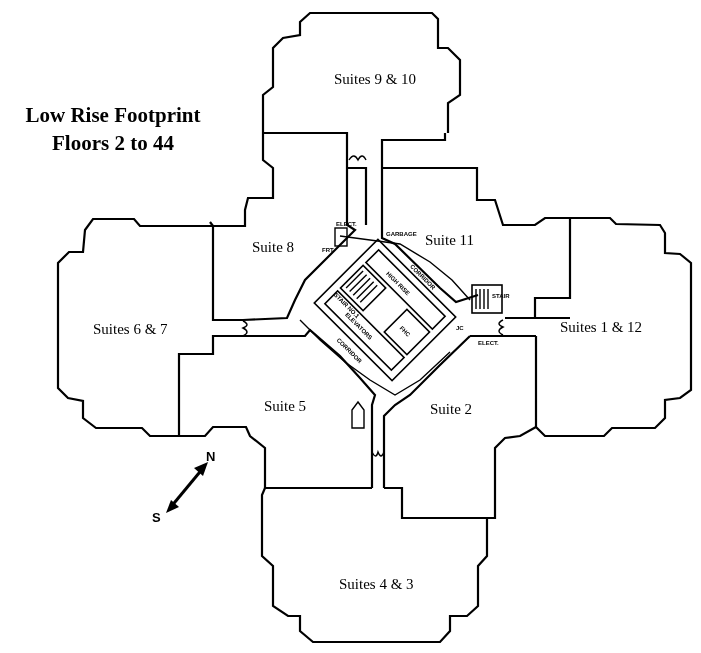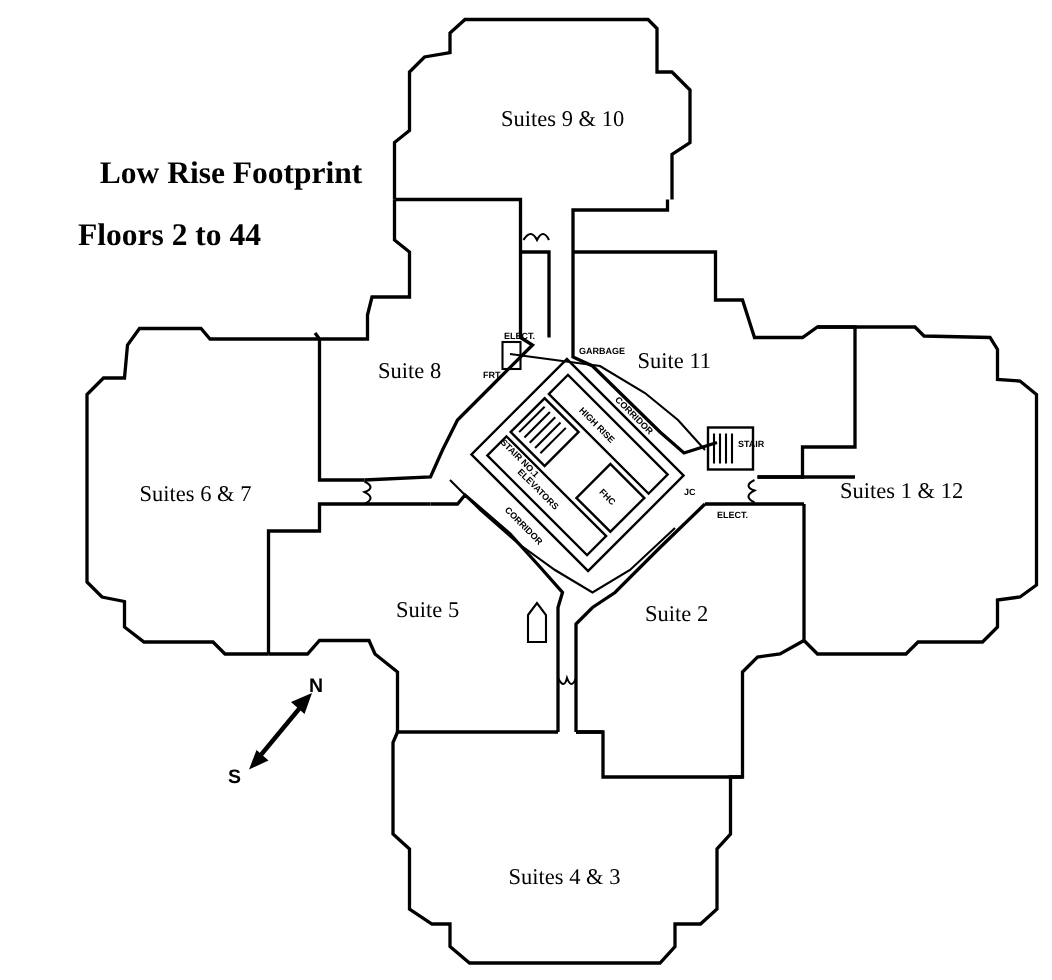--- a/index.html
+++ b/index.html
@@ -10,22 +10,22 @@
   .core { fill: none; stroke: #000; stroke-width: 1.6; }
   .suite-label { font-family: "Liberation Serif", serif; font-size: 15px; fill: #000; }
   .small-label { font-family: "Liberation Sans", sans-serif; font-size: 6px; font-weight: bold; fill: #000; }
   .title { position: absolute; left: 0; width: 226px; text-align: center;
            font-family: "Liberation Serif", serif; font-weight: bold; font-size: 21px; color: #000; line-height: 25px; }
   .compass-letter { font-family: "Liberation Sans", sans-serif; font-weight: bold; font-size: 13px; fill: #000; }
 </style>
 </head>
 <body>
 
-<div class="title" style="top:103px;padding-left:41px;">Low Rise Footprint</div>
-<div class="title" style="top:144px;">Floors 2 to 44</div>
+<div class="title" style="top:103px;">Low Rise Footprint</div>
+<div class="title" style="top:131px;">Floors 2 to 44</div>
 
 <svg id="plan" viewBox="0 0 701 653">
 
   <path class="wall" d="M263,133 L263,95 L273,87 L273,48 L283,38 L300,35 L300,22 L310,13 L432,13 L438,19 L438,48 L448,48 L460,60 L460,95 L448,103 L448,133"></path>
 
   <path class="wall" d="M263,133 L347,133 L347,168 M382,168 L382,140 L445,140 L445,133"></path>
 
   <path class="wall" d="M263,133 L263,160 L273,168 L273,198 L248,198 L245,210 L245,226 L213,226 L213,320 L243,320 M213,226 L210,222"></path>
   <path class="wall" d="M347,168 L366,168 L366,225 M347,168 L347,225 L355,230 L330,255 L305,280 L295,300 L287,318 L243,320"></path>
 

